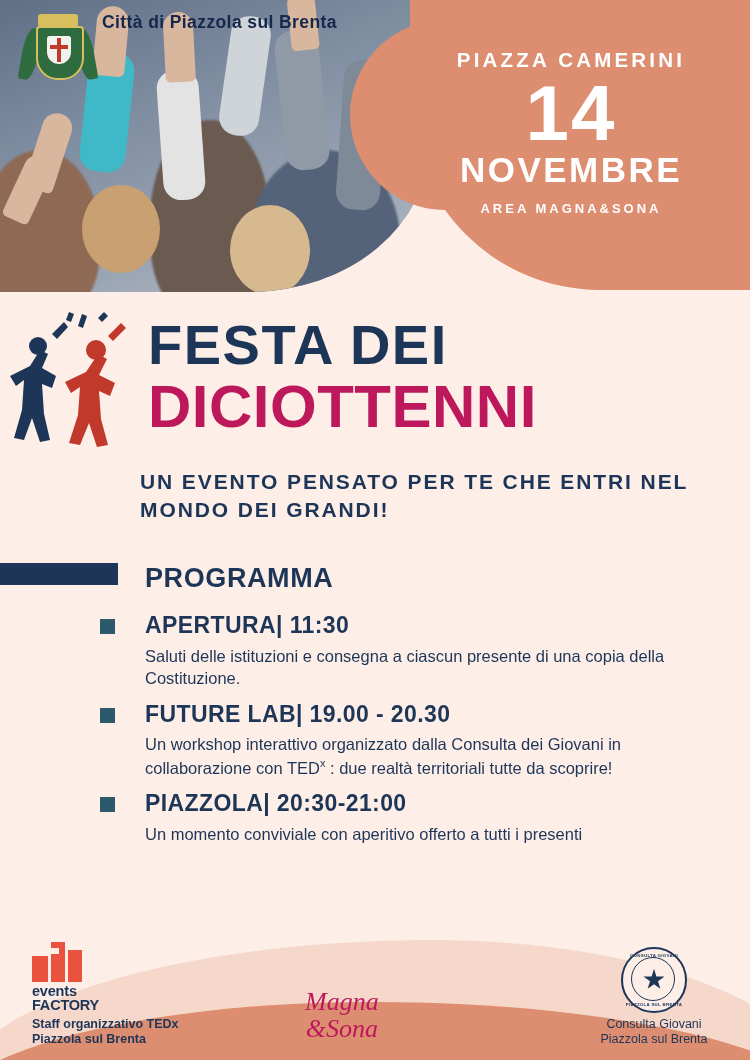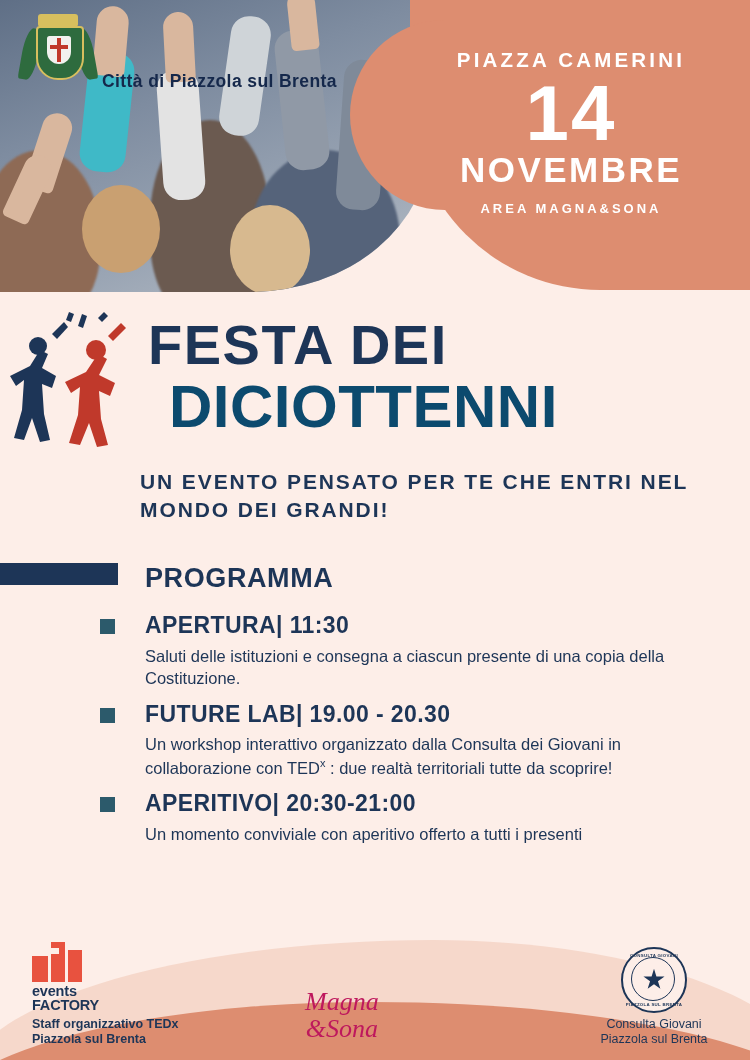--- a/index.html
+++ b/index.html
@@ -110,21 +110,21 @@
     letter-spacing: 3px;
     margin-top: 14px;
   }
 
   
   .comune {
     position: absolute;
     left: 22px;
     top: 12px;
     display: flex;
-    align-items: flex-end;
+    align-items: flex-start;
     z-index: 8;
   }
   .crest {
     width: 72px;
     height: 80px;
     position: relative;
   }
   .crest-shield {
     position: absolute;
     left: 14px; top: 14px;
@@ -195,23 +195,22 @@
     color: #1d3557;
     line-height: 1.03;
   }
   .title-sub {
     position: absolute;
     left: 148px;
     top: 376px;
     font-size: 60px;
     font-weight: bold;
     letter-spacing: 0.5px;
-    color: #0c4a6e;
+    color: #be185d;
     line-height: 1.03;
-    margin-left: 21px;
   }
   .tagline {
     position: absolute;
     left: 140px;
     top: 468px;
     width: 580px;
     font-size: 21px;
     font-weight: bold;
     letter-spacing: 1.9px;
     color: #1d3557;
@@ -497,21 +496,21 @@
       <div class="bullet"></div>
       <div class="item-head">
         <span>FUTURE LAB</span><span class="sep">|</span>&nbsp;<span>19.00 - 20.30</span>
       </div>
       <div class="item-desc"><span>Un workshop interattivo organizzato dalla Consulta dei Giovani in collaborazione con TED</span><span class="sup">x</span><span> : due realtà territoriali tutte da scoprire!</span></div>
     </div>
 
     <div class="program-item">
       <div class="bullet"></div>
       <div class="item-head">
-        <span>APERITIVO</span><span class="sep">|</span>&nbsp;<span>20:30-21:00</span>
+        <span>PIAZZOLA</span><span class="sep">|</span>&nbsp;<span>20:30-21:00</span>
       </div>
       <div class="item-desc">Un momento conviviale con aperitivo offerto a tutti i presenti</div>
     </div>
 
 
   </div>
 
   <div class="wave-light"></div>
   <div class="wave-dark"></div>
 

